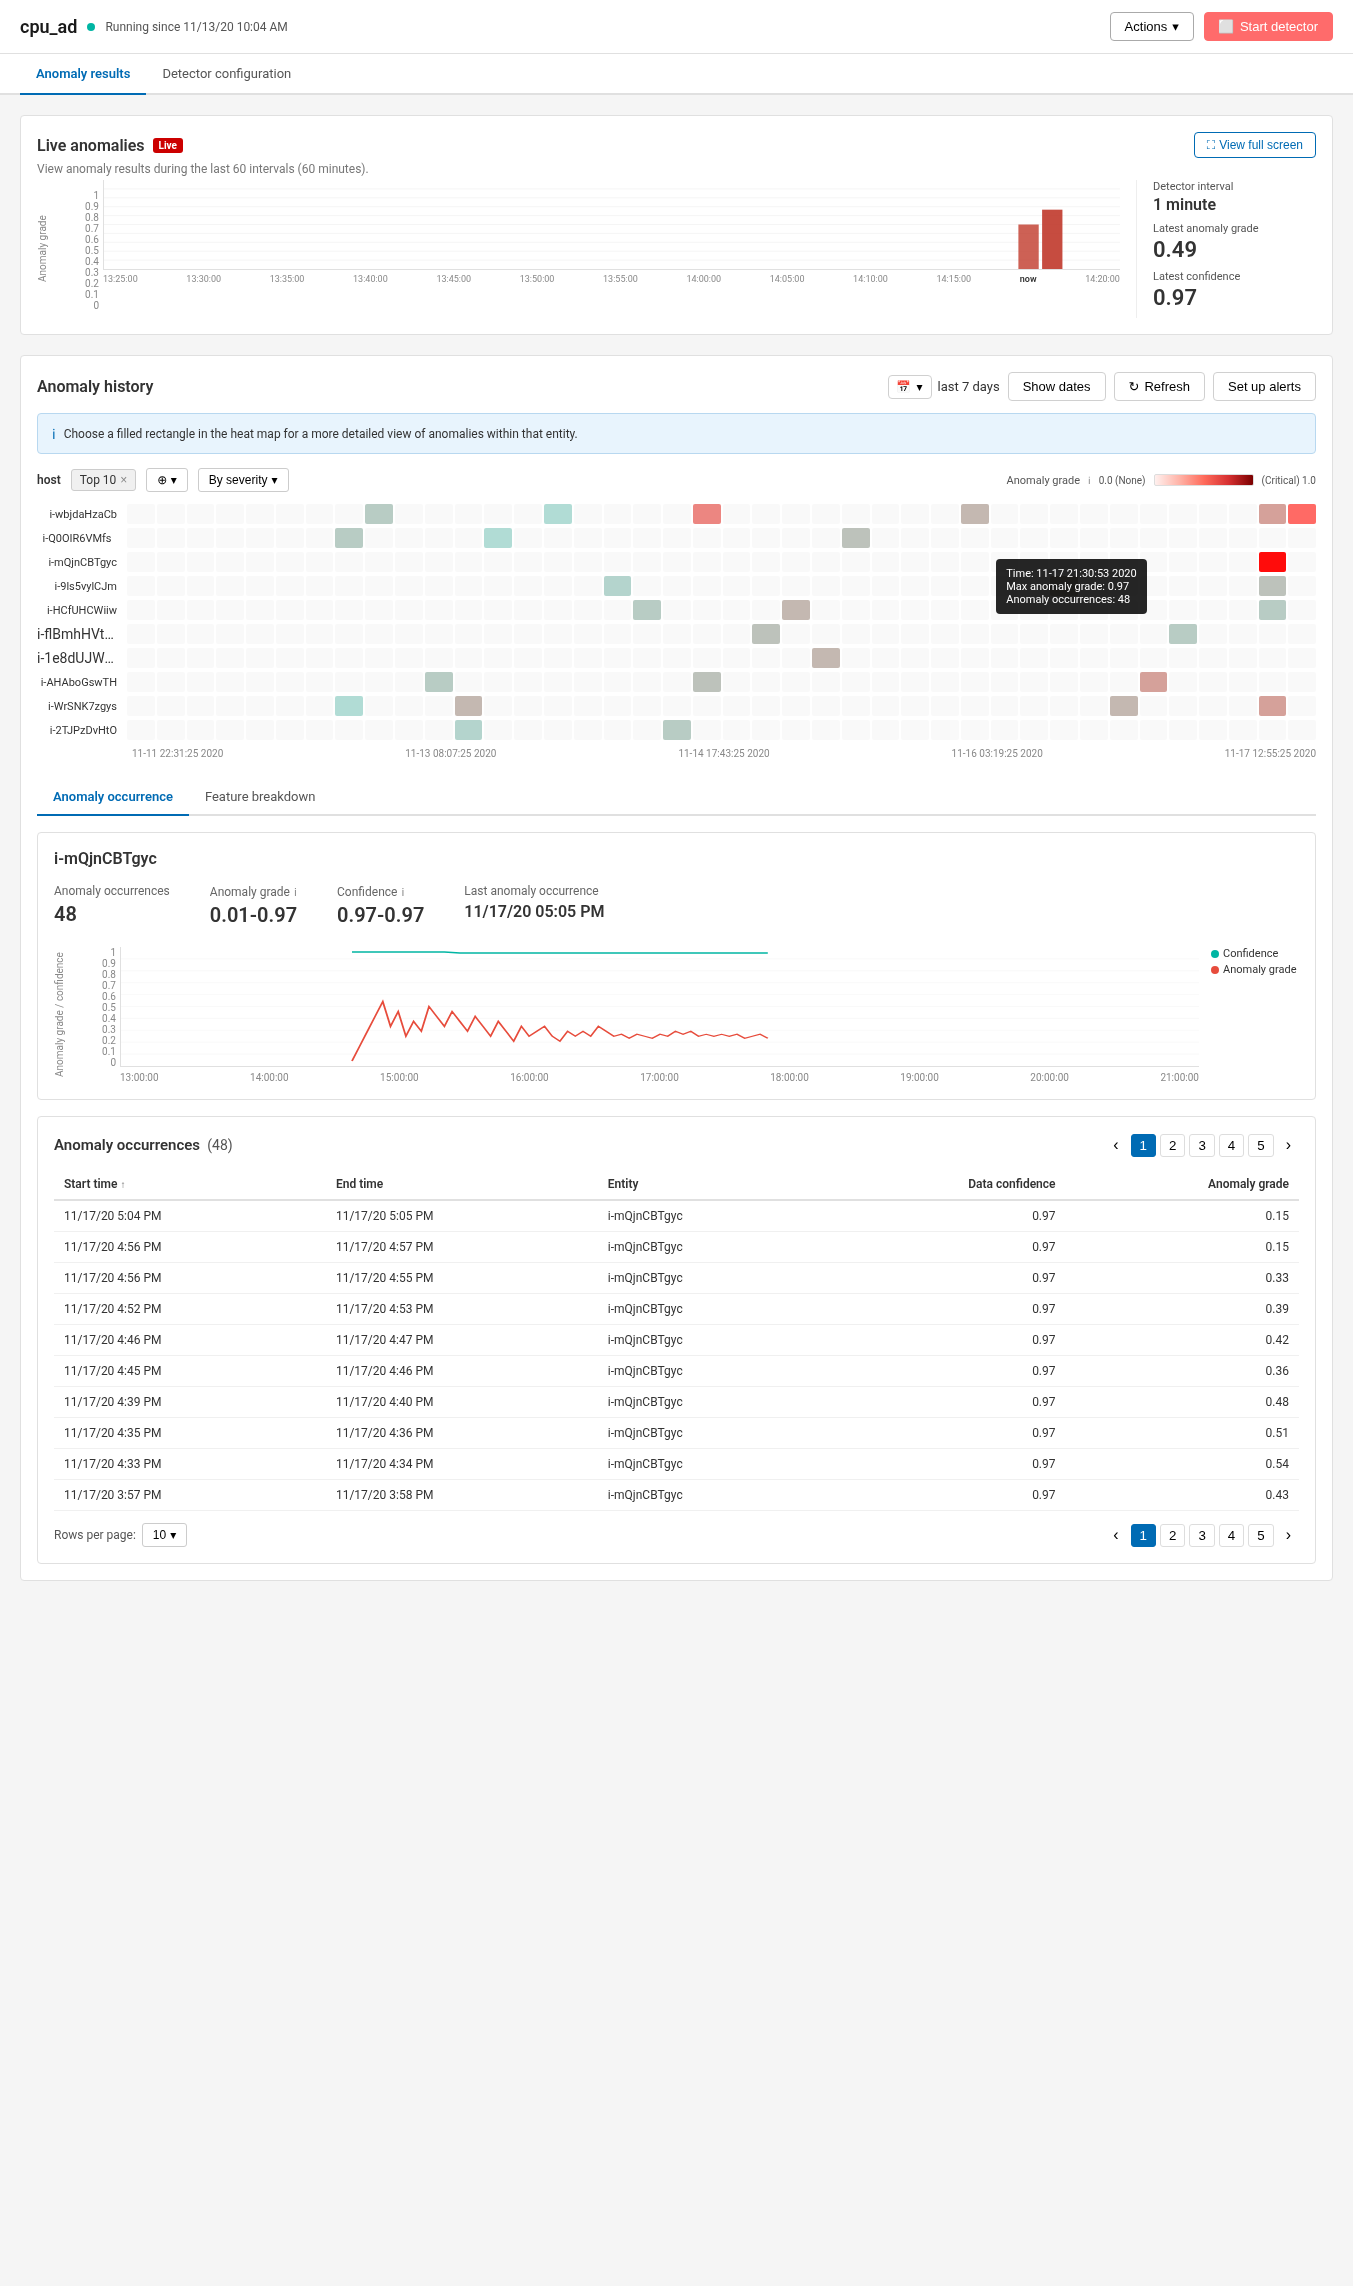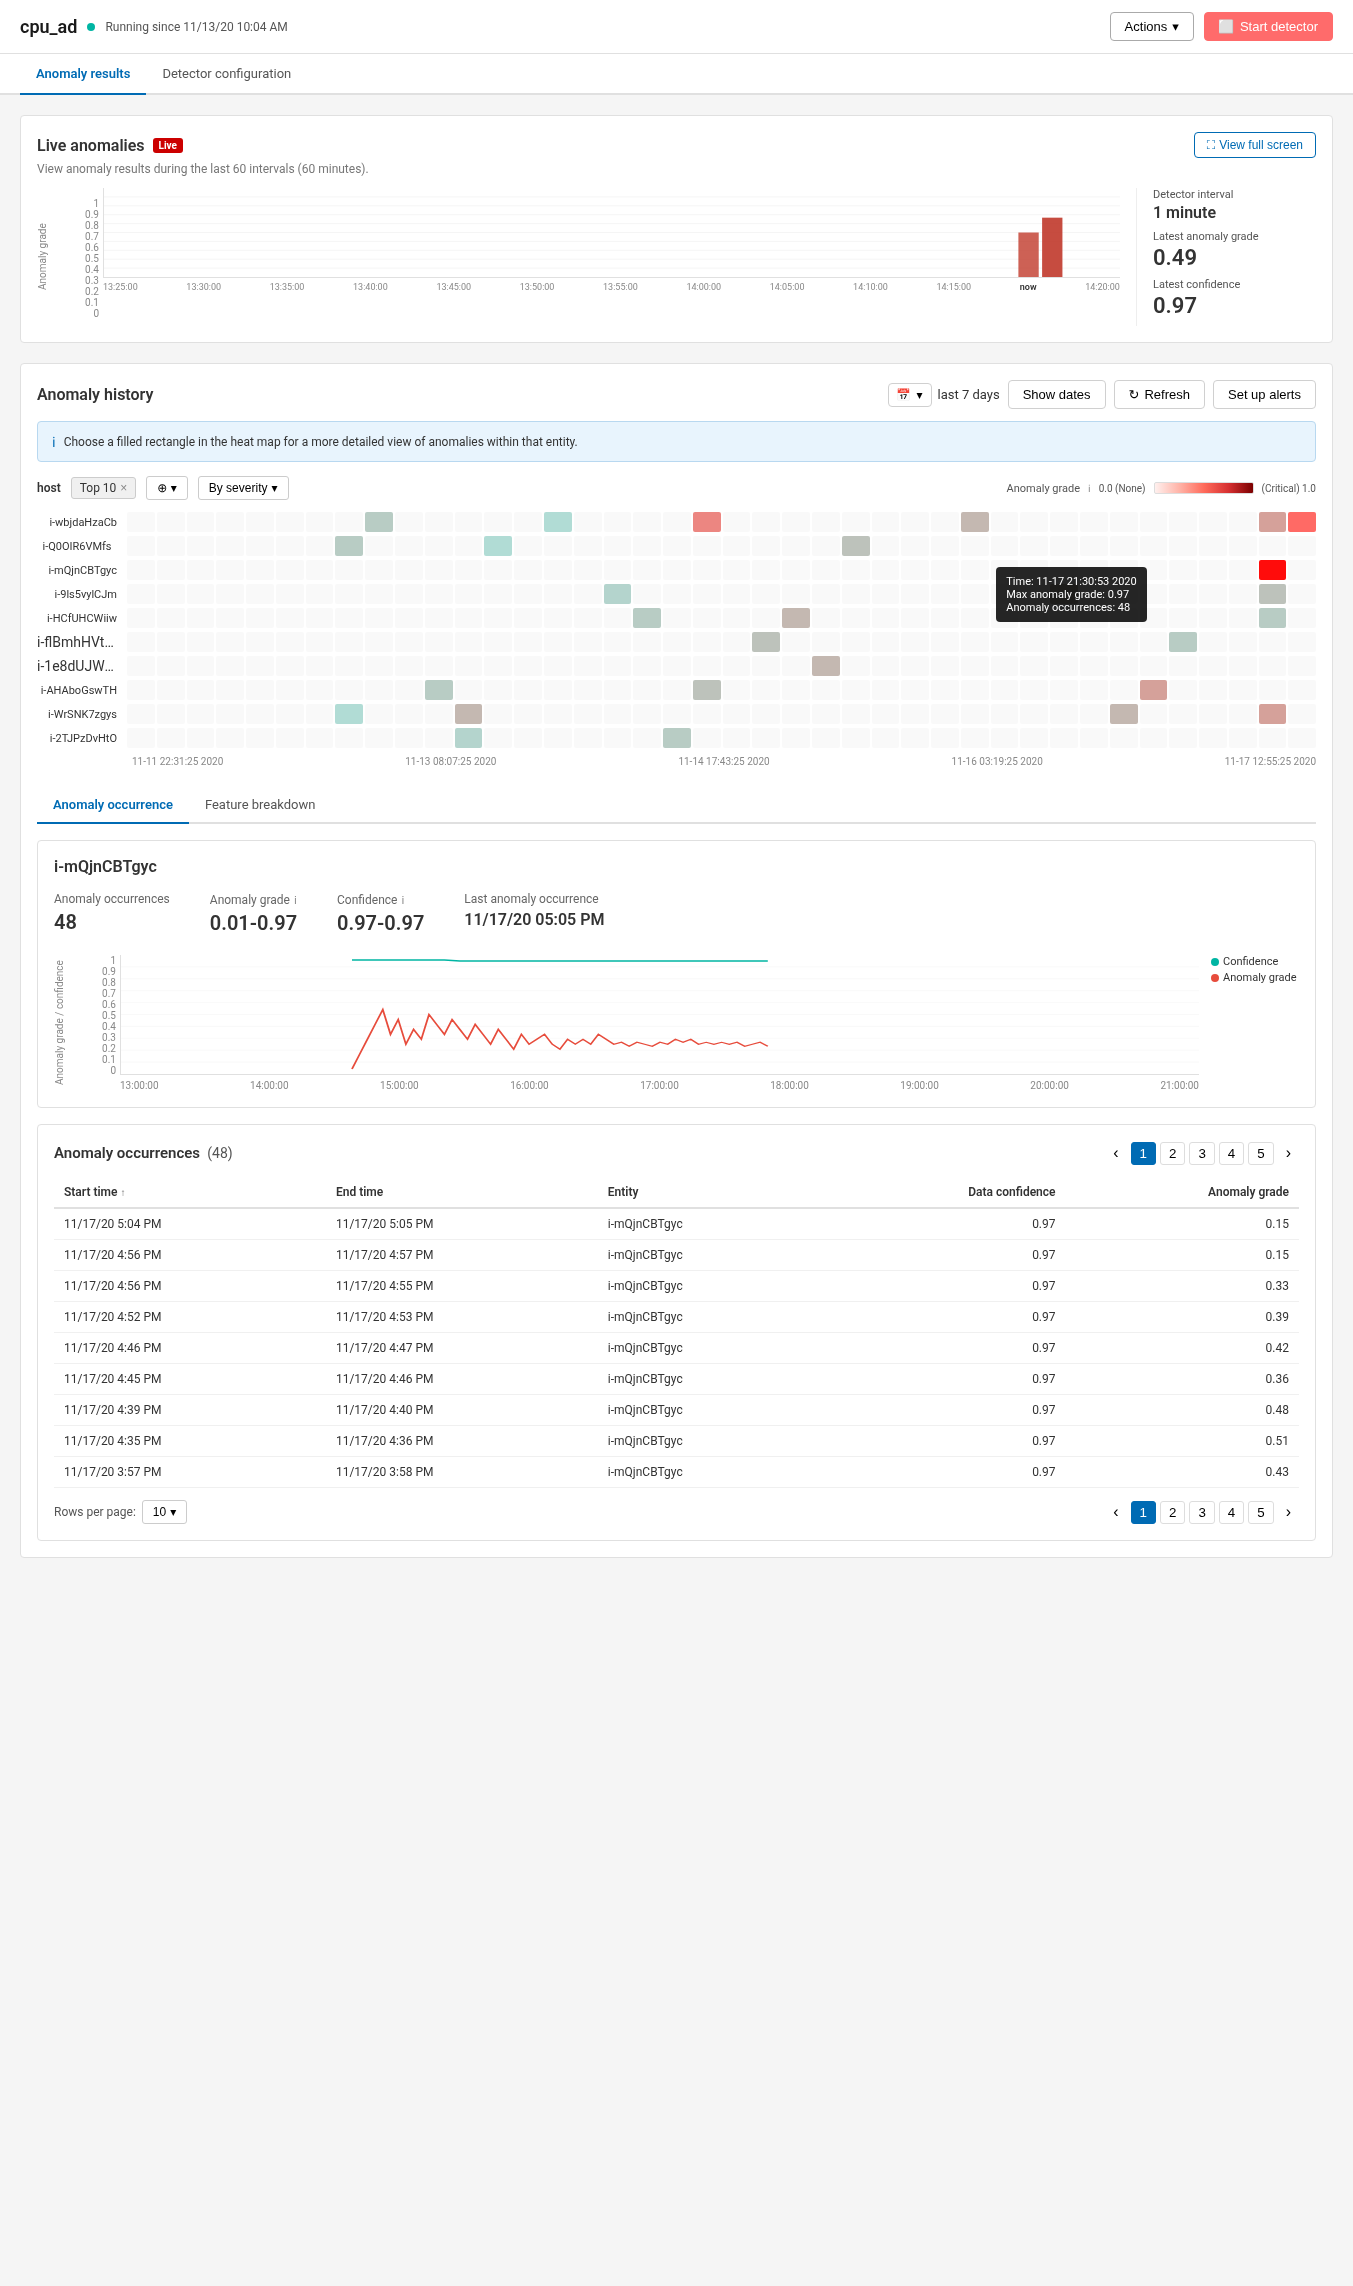--- a/index.html
+++ b/index.html
@@ -24,21 +24,21 @@
     
     .main { padding: 20px; display: flex; flex-direction: column; gap: 20px; }
     
     
     .card { background: #fff; border: 1px solid #e0e0e0; border-radius: 4px; padding: 16px; }
     
     
     .card-header { display: flex; align-items: center; justify-content: space-between; margin-bottom: 4px; }
     .card-title { font-size: 16px; font-weight: 600; display: flex; align-items: center; gap: 8px; }
     .live-badge { background: #cc0000; color: #fff; font-size: 10px; padding: 2px 6px; border-radius: 3px; font-weight: 700; }
-    .card-subtitle { font-size: 12px; color: #777; margin-bottom: 12px; }
+    .card-subtitle { font-size: 12px; color: #777; margin-bottom: 4px; }
     .btn-link { background: none; border: 1px solid #006bb4; color: #006bb4; padding: 5px 12px; border-radius: 4px; cursor: pointer; font-size: 12px; display: flex; align-items: center; gap: 4px; }
     
     
     .live-chart-container { display: flex; gap: 16px; }
     .chart-y-axis { width: 50px; display: flex; flex-direction: column; justify-content: space-between; text-align: right; font-size: 10px; color: #888; padding-right: 4px; height: 90px; margin-top: 10px; }
     .chart-x-labels { display: flex; justify-content: space-between; font-size: 10px; color: #888; margin-top: 2px; }
     .live-stats { width: 180px; border-left: 1px solid #eee; padding-left: 16px; }
     .stat-label { font-size: 11px; color: #555; margin-bottom: 2px; }
     .stat-value { font-size: 22px; font-weight: 600; margin-bottom: 8px; }
     .stat-value-sm { font-size: 16px; }
@@ -892,20 +892,27 @@
     <td class="right">0.48</td>
   </tr>
             <tr>
     <td>11/17/20 4:35 PM</td>
     <td>11/17/20 4:36 PM</td>
     <td>i-mQjnCBTgyc</td>
     <td class="right">0.97</td>
     <td class="right">0.51</td>
   </tr>
             <tr>
+    <td>11/17/20 4:33 PM</td>
+    <td>11/17/20 4:34 PM</td>
+    <td>i-mQjnCBTgyc</td>
+    <td class="right">0.97</td>
+    <td class="right">0.54</td>
+  </tr>
+            <tr>
     <td>11/17/20 3:57 PM</td>
     <td>11/17/20 3:58 PM</td>
     <td>i-mQjnCBTgyc</td>
     <td class="right">0.97</td>
     <td class="right">0.43</td>
   </tr>
           </tbody>
       </table>
 
       <div class="table-footer">

